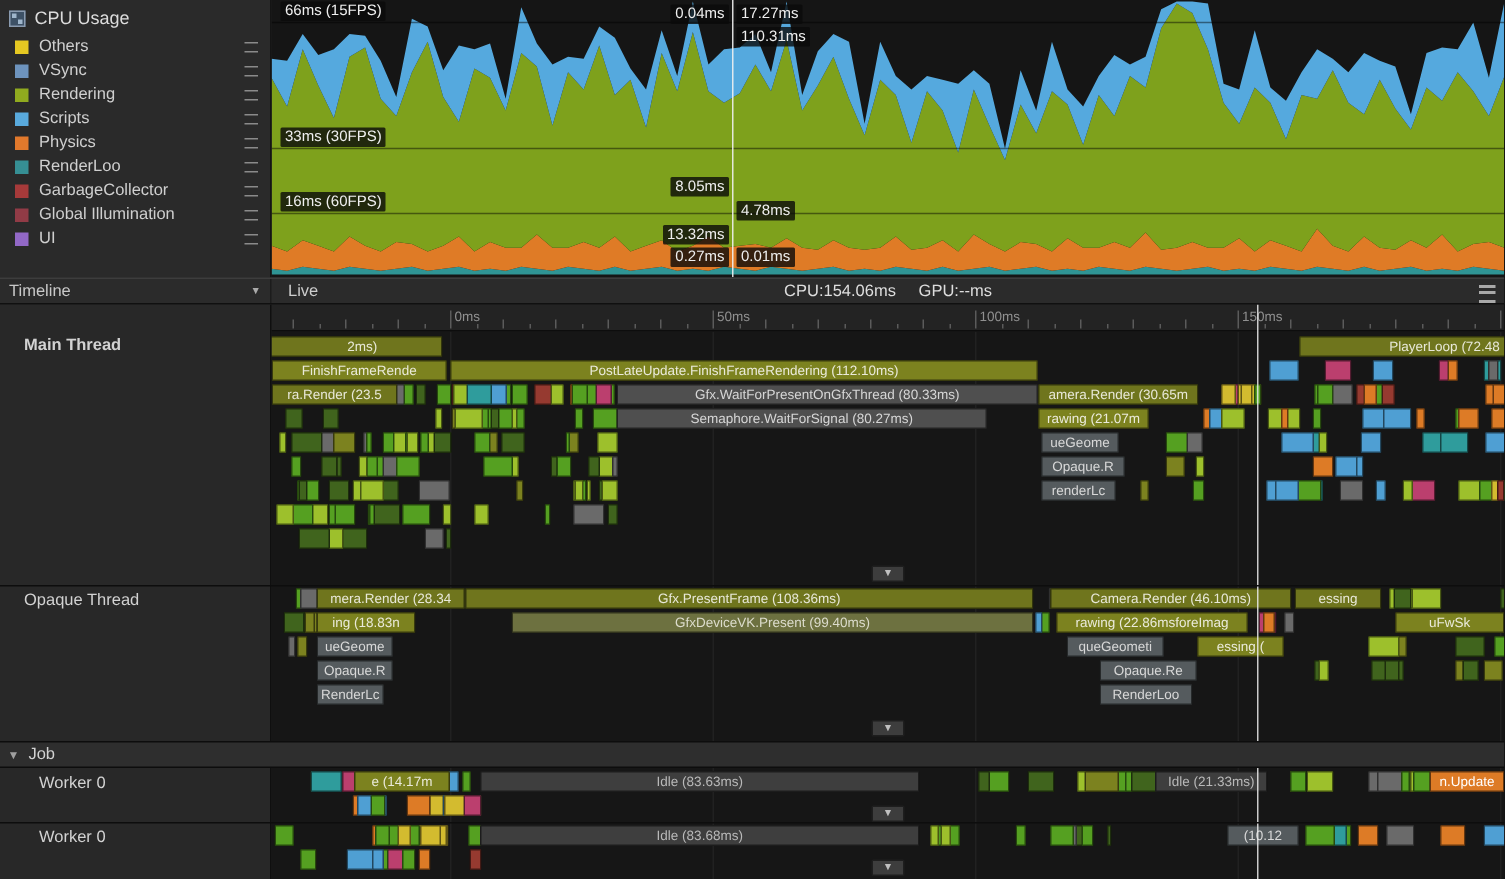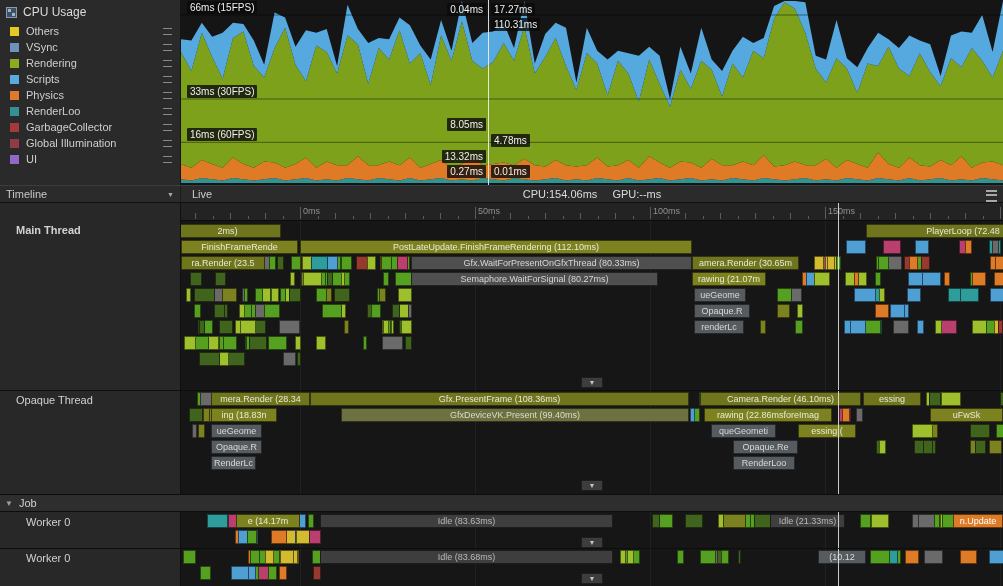--- a/index.html
+++ b/index.html
@@ -368,21 +368,21 @@
         <div class="bar debris" style="left: 994px; width: 10px; top: 117px; background: rgb(47, 156, 156);"></div>
         <div class="bar debris" style="left: 990px; width: 14px; top: 85px; background: rgb(79, 159, 211);"></div>
         <div class="bar debris" style="left: 994px; width: 10px; top: 117px; background: rgb(211, 187, 47);"></div>
         <div class="bar debris" style="left: 879px; width: 6px; top: 85px; background: rgb(157, 192, 44);"></div>
         <div class="bar debris" style="left: 972px; width: 14px; top: 69px; background: rgb(221, 123, 38);"></div>
         <div class="bar debris" style="left: 998px; width: 5px; top: 117px; background: rgb(150, 58, 48);"></div>
         <div class="bar debris" style="left: 909px; width: 9px; top: 53px; background: rgb(221, 123, 38);"></div>
         <div class="bar debris" style="left: 875px; width: 6px; top: 69px; background: rgb(85, 160, 33);"></div>
         <div class="bar debris" style="left: 917px; width: 7px; top: 117px; background: rgb(79, 159, 211);"></div>
         <div class="bar debris" style="left: 994px; width: 10px; top: 69px; background: rgb(221, 123, 38);"></div>
-        <div class="bar" style="left: 164px; width: 117px; top: 21px; background: rgb(111, 117, 29); color: rgb(232, 232, 216); padding-left: 12px;"><span>2ms)</span></div>
+        <div class="bar" style="left: 178px; width: 117px; top: 21px; background: rgb(111, 117, 29); color: rgb(232, 232, 216); padding-left: 12px;"><span>2ms)</span></div>
         <div class="bar" style="left: 866px; width: 194px; top: 21px; background: rgb(111, 117, 29); color: rgb(232, 232, 216);"><span>PlayerLoop (72.48</span></div>
         <div class="bar" style="left: 181px; width: 117px; top: 37px; background: rgb(124, 130, 31); color: rgb(234, 234, 218);"><span>FinishFrameRende</span></div>
         <div class="bar" style="left: 300px; width: 392px; top: 37px; background: rgb(124, 130, 31); color: rgb(234, 234, 218);"><span>PostLateUpdate.FinishFrameRendering (112.10ms)</span></div>
         <div class="bar" style="left: 181px; width: 84px; top: 53px; background: rgb(111, 117, 29); color: rgb(232, 232, 216);"><span>ra.Render (23.5</span></div>
         <div class="bar" style="left: 411px; width: 281px; top: 53px; background: rgb(79, 79, 79); color: rgb(214, 214, 214);"><span>Gfx.WaitForPresentOnGfxThread (80.33ms)</span></div>
         <div class="bar" style="left: 692px; width: 107px; top: 53px; background: rgb(111, 117, 29); color: rgb(232, 232, 216);"><span>amera.Render (30.65m</span></div>
         <div class="bar" style="left: 411px; width: 247px; top: 69px; background: rgb(79, 79, 79); color: rgb(214, 214, 214);"><span>Semaphore.WaitForSignal (80.27ms)</span></div>
         <div class="bar" style="left: 692px; width: 74px; top: 69px; background: rgb(124, 130, 31); color: rgb(234, 234, 218);"><span>rawing (21.07m</span></div>
         <div class="bar" style="left: 694px; width: 52px; top: 85px; background: rgb(85, 91, 94); color: rgb(216, 216, 216);"><span>ueGeome</span></div>
         <div class="bar" style="left: 694px; width: 56px; top: 101px; background: rgb(85, 91, 94); color: rgb(216, 216, 216);"><span>Opaque.R</span></div>

